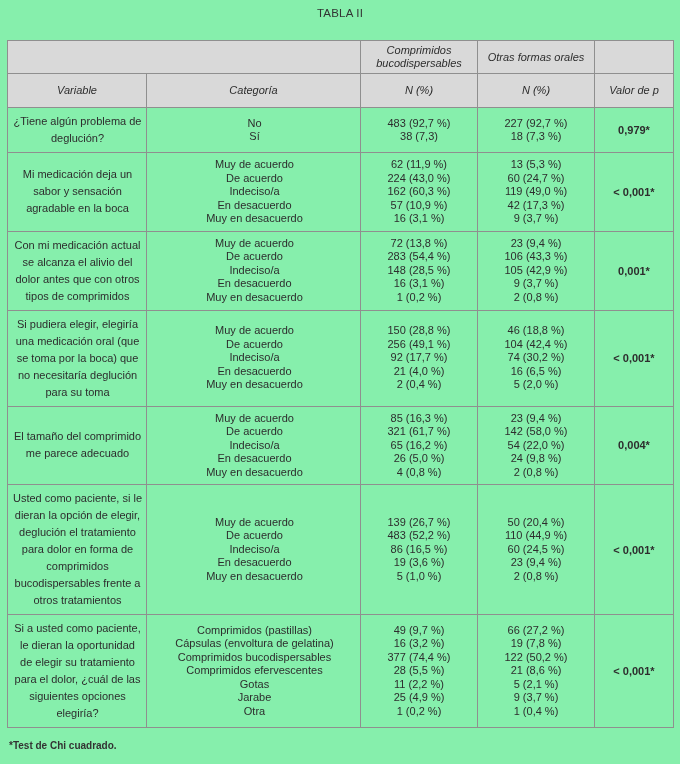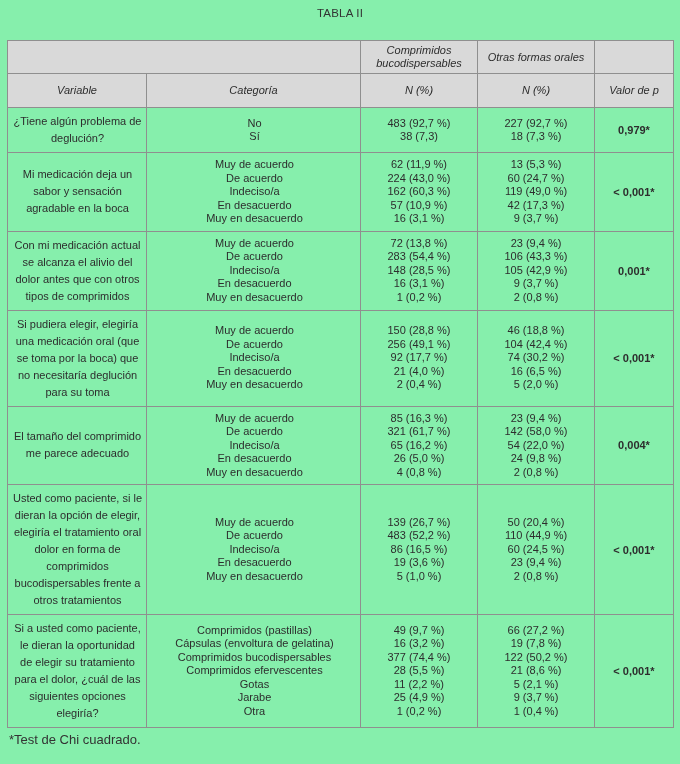--- a/index.html
+++ b/index.html
@@ -61,24 +61,25 @@
     text-align: center;
     border-radius: 6px;
   }
   td.p-cell {
     padding: 5px 2px;
     vertical-align: middle;
     text-align: center;
     font-weight: bold;
   }
   .footnote {
-    font-size: 13px;
+    font-size: 10px;
     color: #333333;
-    margin-top: 4px;
+    margin-top: 12px;
     padding-left: 2px;
+    font-weight: bold;
   }
 </style>
 </head>
 <body>
 
 <div class="page">
   <div class="title-line">TABLA II</div>
 
   <table class="likert">
     <colgroup>
@@ -214,21 +215,21 @@
           <td class="num-cell">
             <div>23 (9,4 %)</div>
             <div>142 (58,0 %)</div>
             <div>54 (22,0 %)</div>
             <div>24 (9,8 %)</div>
             <div>2 (0,8 %)</div>
           </td>
           <td class="p-cell">0,004*</td>
         </tr>
         <tr>
-          <td class="var-cell">Usted como paciente, si le dieran la opción de elegir, elegiría el tratamiento oral dolor en forma de comprimidos bucodispersables frente a otros tratamientos</td>
+          <td class="var-cell">Usted como paciente, si le dieran la opción de elegir, deglución el tratamiento para dolor en forma de comprimidos bucodispersables frente a otros tratamientos</td>
           <td class="cat-cell">
             <div>Muy de acuerdo</div>
             <div>De acuerdo</div>
             <div>Indeciso/a</div>
             <div>En desacuerdo</div>
             <div>Muy en desacuerdo</div>
           </td>
           <td class="num-cell">
             <div>139 (26,7 %)</div>
             <div>483 (52,2 %)</div>

